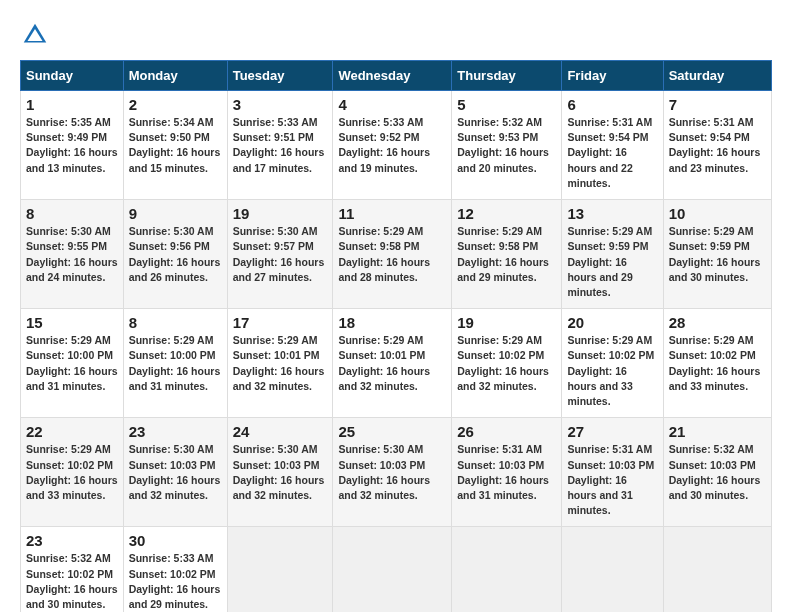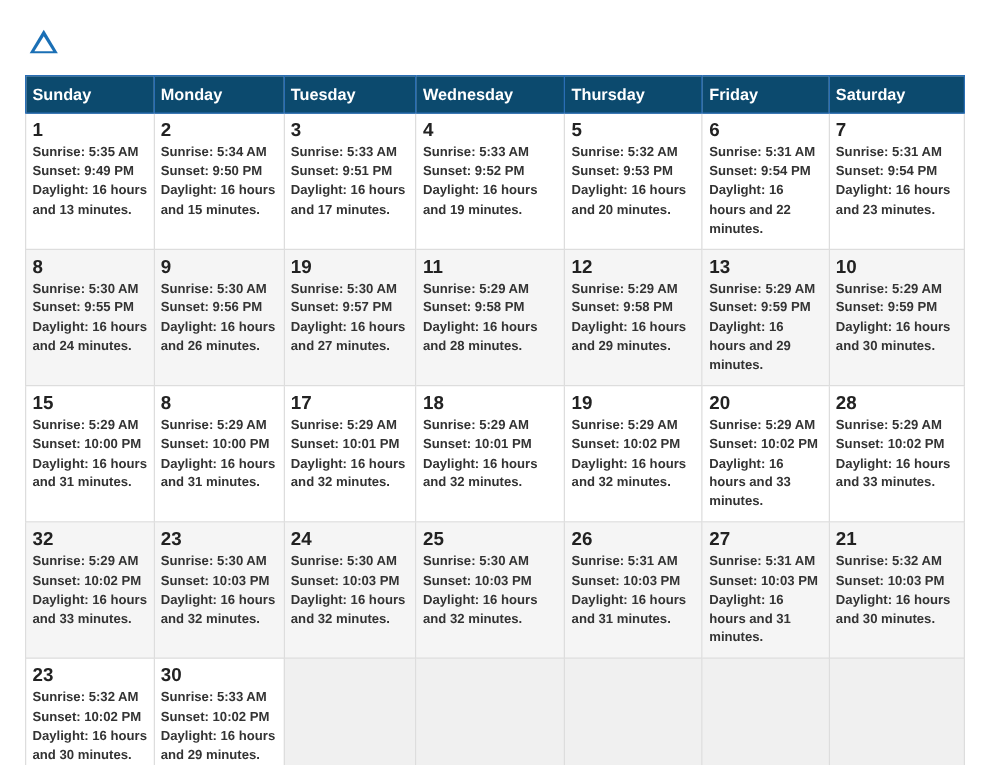--- a/index.html
+++ b/index.html
@@ -216,21 +216,21 @@
         <span class="day-num">20</span>
         <span class="day-info">Sunrise: 5:29 AM<br>Sunset: 10:02 PM<br>Daylight: 16 hours and 33 minutes.</span>
       </td>
         <td>
         <span class="day-num">28</span>
         <span class="day-info">Sunrise: 5:29 AM<br>Sunset: 10:02 PM<br>Daylight: 16 hours and 33 minutes.</span>
       </td>
       </tr>
       <tr>
         <td>
-        <span class="day-num">32</span>
+        <span class="day-num">22</span>
         <span class="day-info">Sunrise: 5:29 AM<br>Sunset: 10:02 PM<br>Daylight: 16 hours and 33 minutes.</span>
       </td>
         <td>
         <span class="day-num">23</span>
         <span class="day-info">Sunrise: 5:30 AM<br>Sunset: 10:03 PM<br>Daylight: 16 hours and 32 minutes.</span>
       </td>
         <td>
         <span class="day-num">24</span>
         <span class="day-info">Sunrise: 5:30 AM<br>Sunset: 10:03 PM<br>Daylight: 16 hours and 32 minutes.</span>
       </td>

